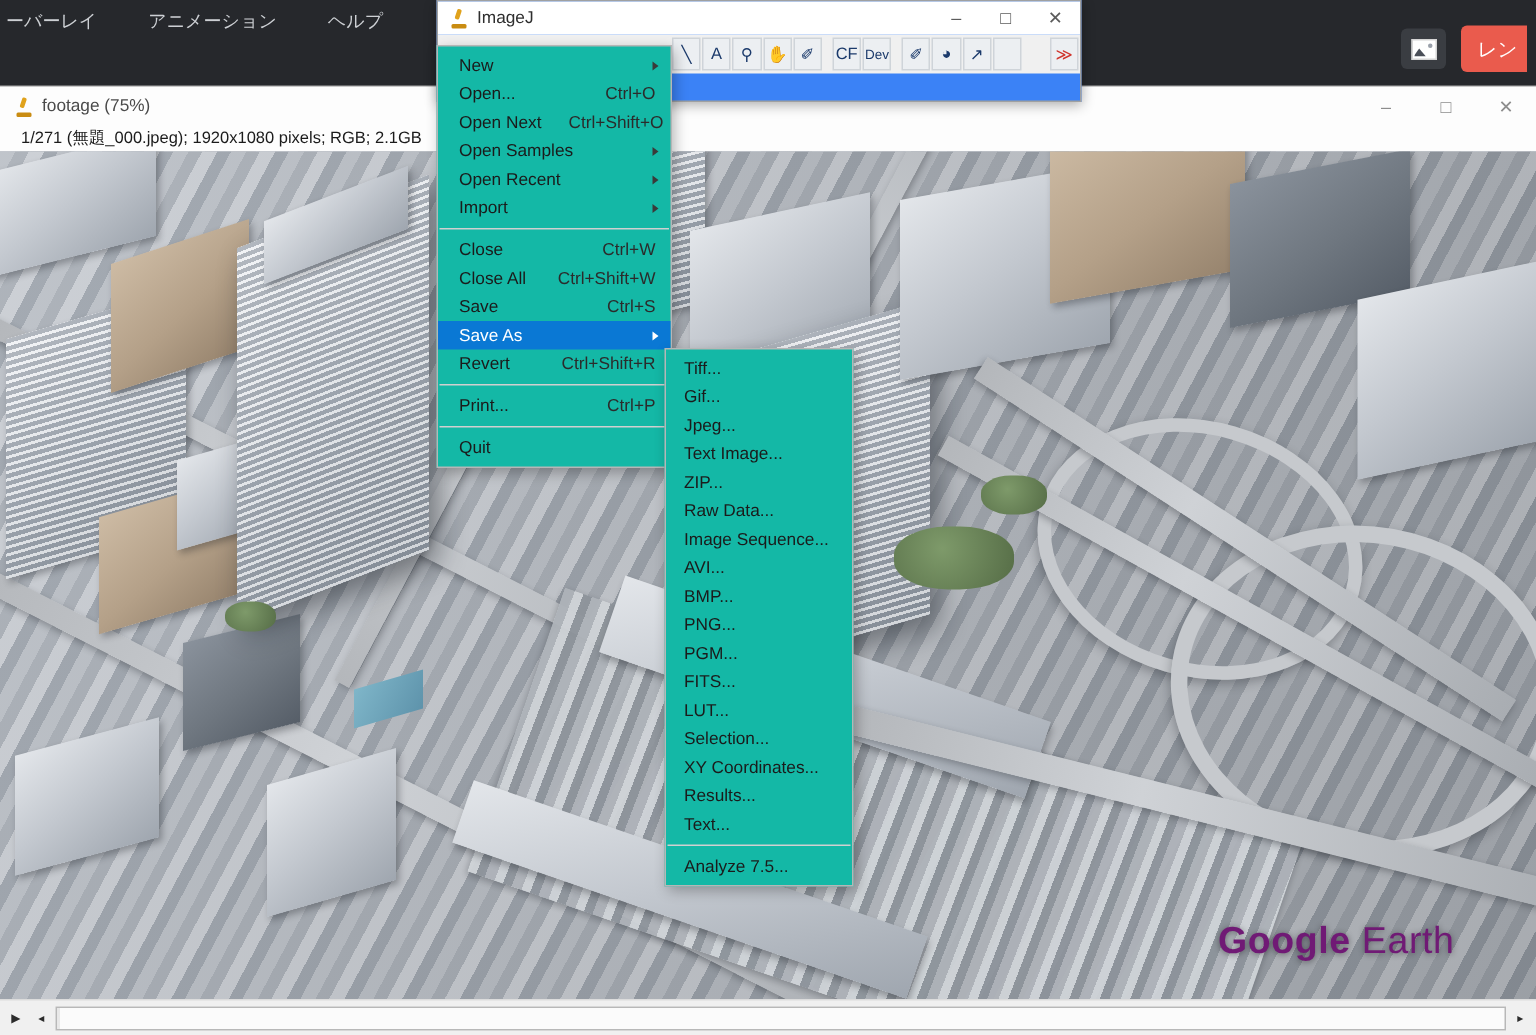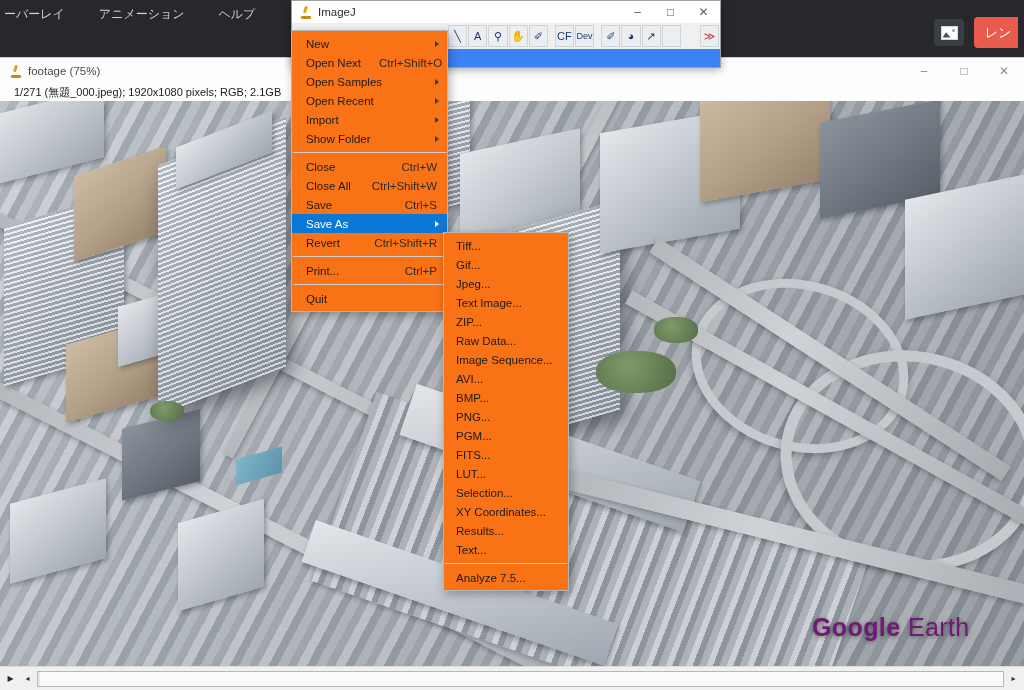--- a/index.html
+++ b/index.html
@@ -189,21 +189,21 @@
     content:""; position:absolute; left:4px; top:0; width:3px; height:7px;
     background:#e0a21c; transform: rotate(18deg); border-radius:1px;
   }
   .ij-icon:after {
     content:""; position:absolute; left:1px; bottom:0; width:10px; height:3px;
     background:#c98c12; border-radius:1px;
   }
 
   
   .menu {
-    position: absolute; background: #f97316; border: 1px solid #b6b6b6;
+    position: absolute; background: #14b8a6; border: 1px solid #b6b6b6;
     box-shadow: 2px 3px 9px rgba(0,0,0,.30);
     padding: 3px 0; font-size: 11.5px; color: #1b1b1b;
   }
   .menu .row {
     display: flex; align-items: center; height: 19px;
     padding: 0 10px 0 14px; position: relative; white-space: nowrap;
   }
   .menu .row .lbl { flex: 1; }
   .menu .row .acc { color: #2b2b2b; padding-left: 18px; }
   .menu .row .arrow {
@@ -346,37 +346,37 @@
       <div class="tool" style="color:#d0342c; margin-left:18px;">≫</div>
     </div>
   </div>
 
   <div class="menu" id="file-menu">
     <div class="row">
       <span class="lbl">New</span>
       <span class="arrow"></span>
     </div>
     <div class="row">
+      <span class="lbl">Open...</span>
+      <span class="acc">Ctrl+O</span>
+    </div>
+    <div class="row">
       <span class="lbl">Open Next</span>
       <span class="acc">Ctrl+Shift+O</span>
     </div>
     <div class="row">
       <span class="lbl">Open Samples</span>
       <span class="arrow"></span>
     </div>
     <div class="row">
       <span class="lbl">Open Recent</span>
       <span class="arrow"></span>
     </div>
     <div class="row">
       <span class="lbl">Import</span>
-      <span class="arrow"></span>
-    </div>
-    <div class="row">
-      <span class="lbl">Show Folder</span>
       <span class="arrow"></span>
     </div>
     <div class="sep"></div>
     <div class="row">
       <span class="lbl">Close</span>
       <span class="acc">Ctrl+W</span>
     </div>
     <div class="row">
       <span class="lbl">Close All</span>
       <span class="acc">Ctrl+Shift+W</span>

